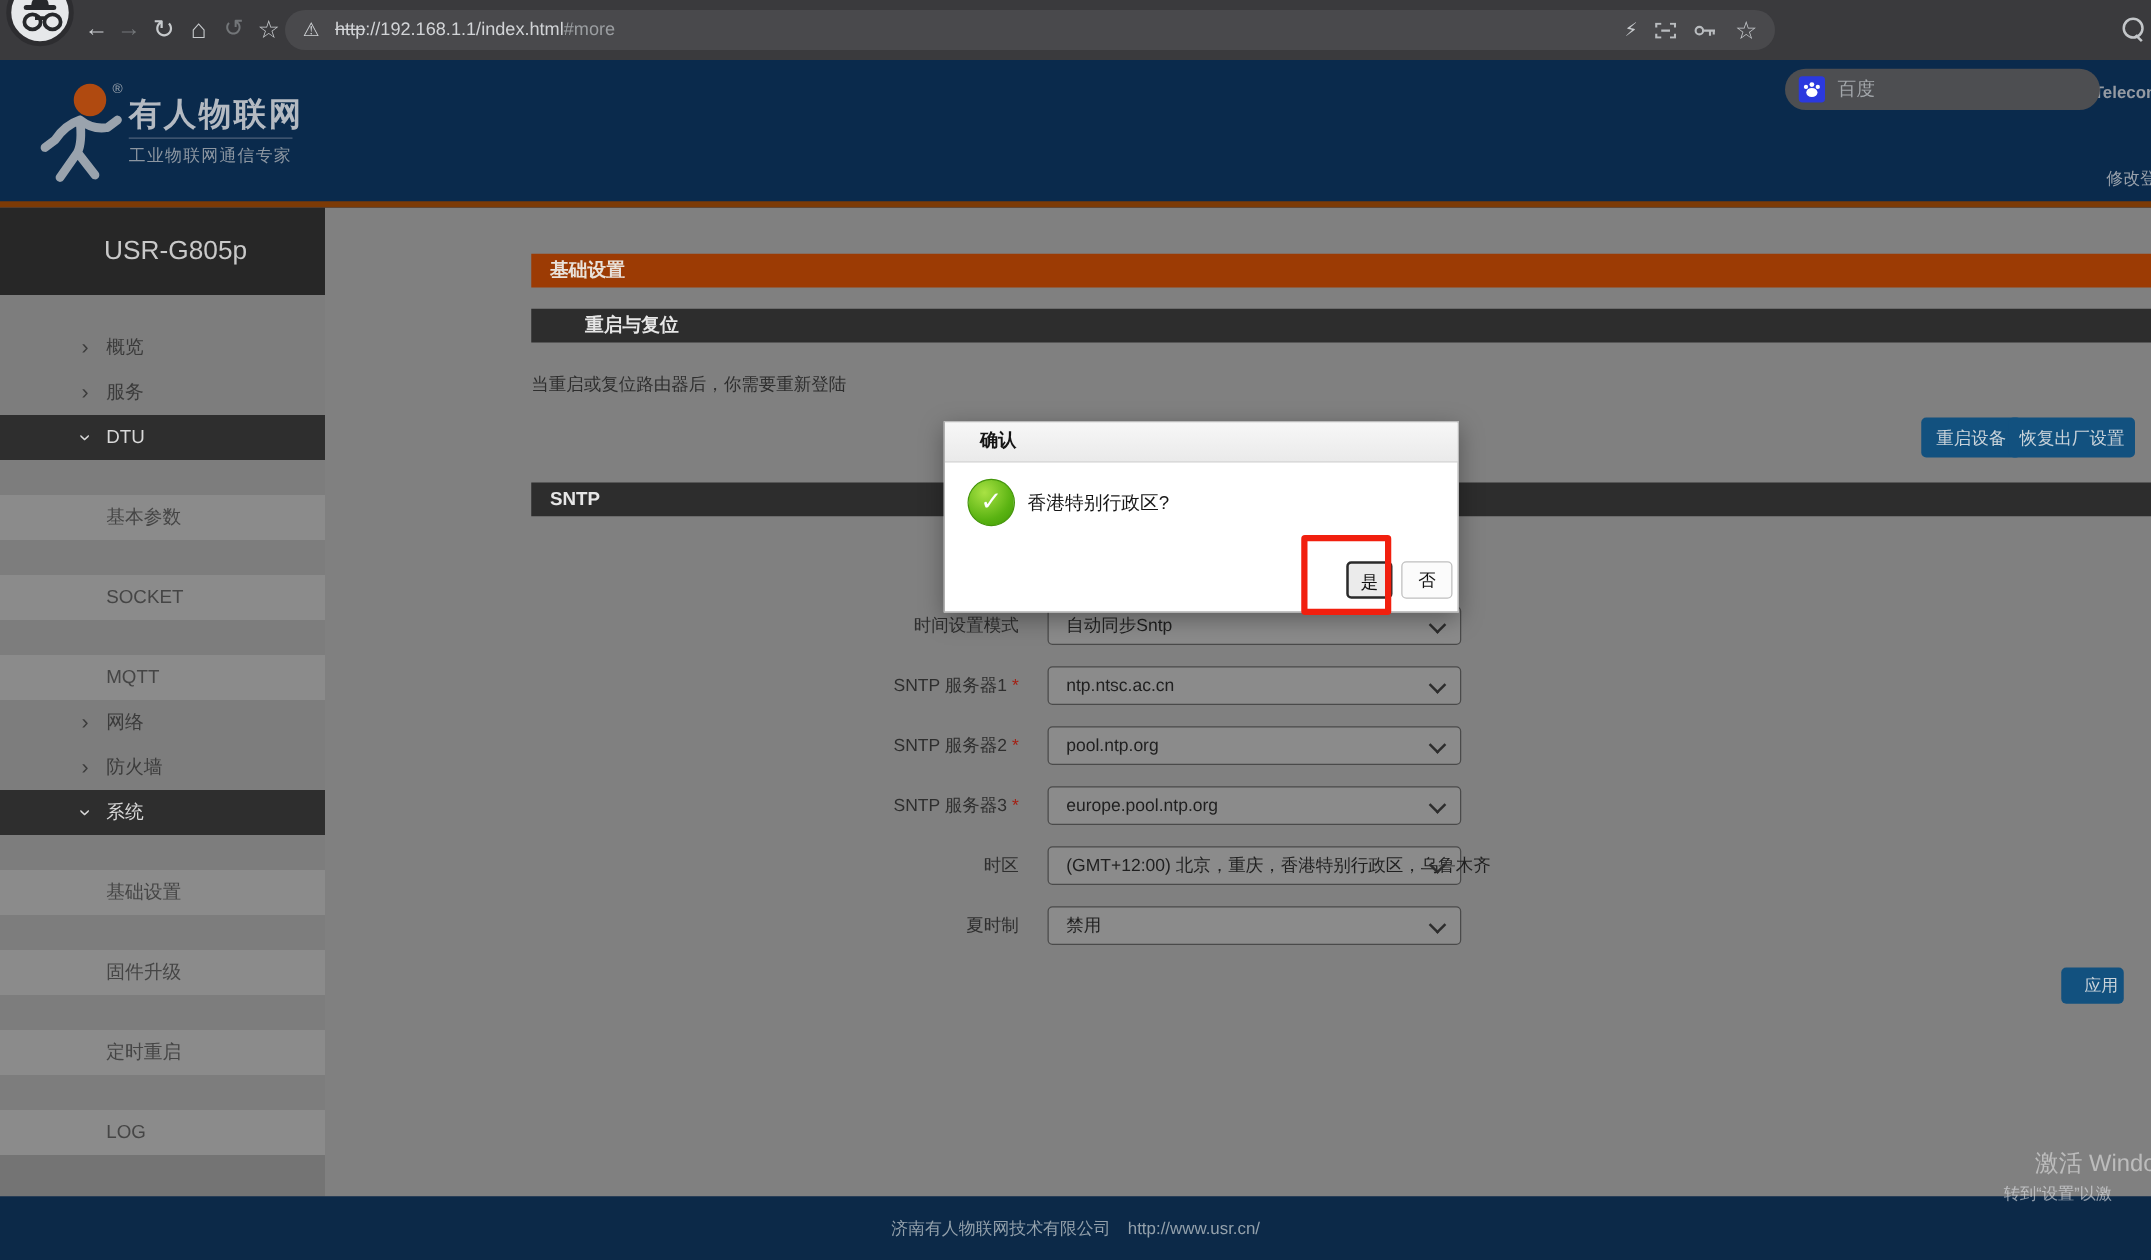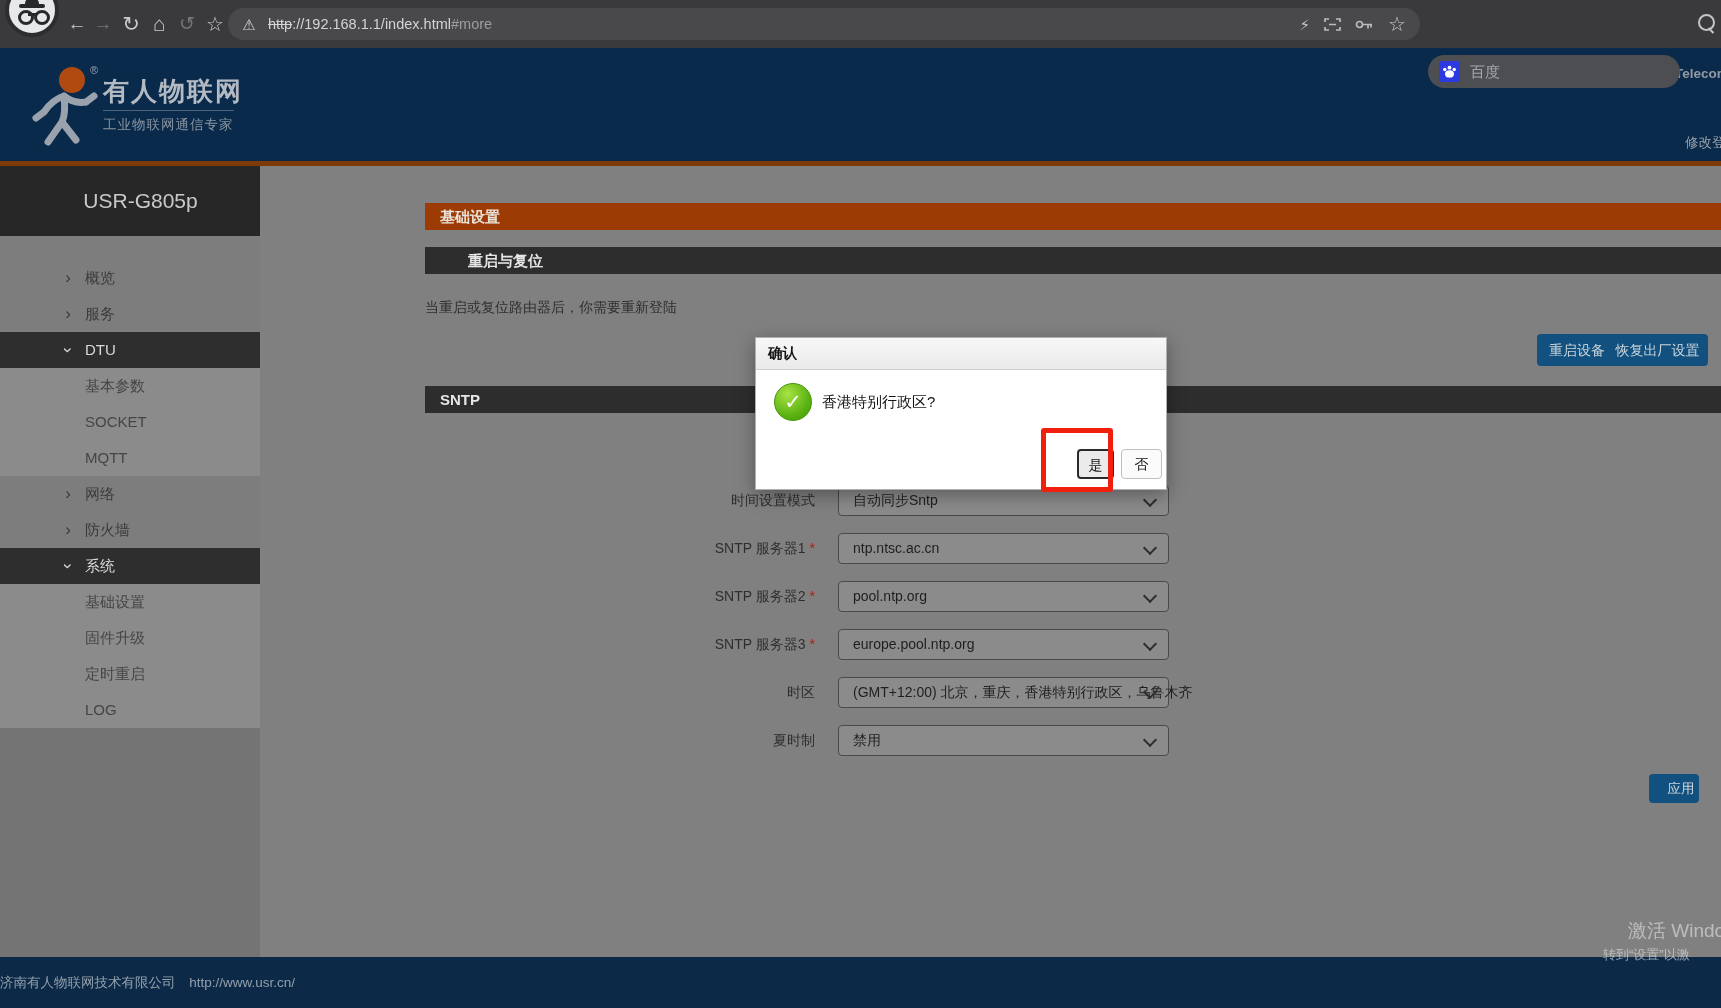--- a/index.html
+++ b/index.html
@@ -51,21 +51,21 @@
   .netinfo{position:absolute;top:18px;left:1548px;font-size:13.5px;font-weight:bold;color:#949aa2;white-space:nowrap;}
   .netinfo .carrier{margin-left:26px;}
   .chgpwd{position:absolute;left:1685px;top:86px;font-size:13.5px;color:#99a1ab;white-space:nowrap;cursor:pointer;}
 
   
   .sidebar{position:absolute;left:0;top:166px;width:260px;height:791px;background:#747474;z-index:1;}
   .devttl{height:70px;line-height:70px;text-align:center;background:#272727;color:#c9c9c9;font-size:21px;padding-left:21px;}
   .menu{padding-top:24px;background:#7d7d7d;}
   .mi{position:relative;height:36px;line-height:36px;font-size:15px;cursor:pointer;}
   .mi.p{background:#7d7d7d;color:#3b3b3b;}
-  .mi.sub{background:#8b8b8b;color:#454545;}
+  .mi.sub{background:#8b8b8b;color:#454545;margin-top:28px;}
   .mi.sel{background:#2e2e2e;color:#d8d8d8;}
   .mi .lbl{margin-left:85px;}
   .chev{position:absolute;left:60px;top:0;width:16px;text-align:center;font-size:17px;}
   .chev.right::before{content:"\203A";display:inline-block;}
   .chev.down::before{content:"\203A";display:inline-block;transform:rotate(90deg);}
 
   
   .bar{position:absolute;left:425px;width:1296px;height:27px;line-height:27px;
        font-size:15px;font-weight:bold;padding-left:15px;box-sizing:border-box;}
   .bar.orange{top:203px;background:#9c3b04;color:#e9e2da;}
@@ -85,38 +85,38 @@
         background:#8b8b8b;border:1px solid #4a4a4a;border-radius:4px;cursor:pointer;}
   .fsel .val{position:absolute;left:14px;top:0;height:29px;line-height:29px;font-size:14px;color:#1f1f1f;white-space:nowrap;}
   .fsel .sc{position:absolute;right:13px;top:9px;width:8px;height:8px;border-right:2px solid #2d2d2d;
             border-bottom:2px solid #2d2d2d;transform:rotate(45deg);}
   .r1{top:485px;} .r2{top:533px;} .r3{top:581px;} .r4{top:629px;} .r5{top:677px;} .r6{top:725px;}
 
   
   .dlg{position:absolute;left:755px;top:337px;width:412px;height:153px;background:#ffffff;
        border:1px solid #b0b0b0;box-shadow:0 5px 18px rgba(0,0,0,.35);z-index:10;box-sizing:border-box;}
   .dlg-title{height:31px;line-height:31px;background:linear-gradient(#f7f7f7,#eaeaea);
-             border-bottom:1px solid #d0d0d0;font-size:14.5px;font-weight:bold;color:#141414;padding-left:12px;}
+             border-bottom:1px solid #d0d0d0;font-size:14.5px;font-weight:bold;color:#141414;padding-left:28px;}
   .dlg-icon{position:absolute;left:18px;top:45px;width:38px;height:38px;border-radius:50%;
             background:radial-gradient(circle at 35% 28%,#a9e244,#5ab312 62%,#3f9a05);
             border:1px solid #44950a;box-sizing:border-box;color:#fff;font-size:21px;font-weight:bold;
             text-align:center;line-height:36px;}
   .dlg-icon::before{content:"\2713";}
   .dlg-msg{position:absolute;left:66px;top:55px;font-size:15px;color:#161616;}
   .dlg-btn{position:absolute;top:111px;height:30px;border-radius:4px;font-size:14px;text-align:center;
            line-height:28px;box-sizing:border-box;cursor:pointer;color:#111;}
   .dlg-yes{left:321px;width:37px;background:#ebebeb;border:2px solid #2a2a2a;}
   .dlg-no{left:365px;width:41px;background:#fbfbfb;border:1px solid #bfbfbf;}
 
   .redbox{position:absolute;left:1041px;top:428px;width:72px;height:64px;border:5px solid #f11f0e;
           border-radius:3px;z-index:11;box-sizing:border-box;}
 
   
   .footer{position:absolute;left:0;top:957px;width:1721px;height:51px;background:#0c2948;
-          color:#93a0ab;font-size:13.5px;line-height:51px;z-index:2;}
+          color:#93a0ab;font-size:13.5px;text-align:center;line-height:51px;z-index:2;}
   .footer .site{margin-left:10px;color:#93a0ab;cursor:pointer;}
   .wm{position:absolute;z-index:5;color:rgba(236,236,236,.55);white-space:nowrap;}
   .wm1{left:1628px;top:918px;font-size:19px;}
   .wm2{left:1603px;top:946px;font-size:13px;color:rgba(230,232,235,.6);}
 </style>
 </head>
 <body>
 
 <div class="page">
 

